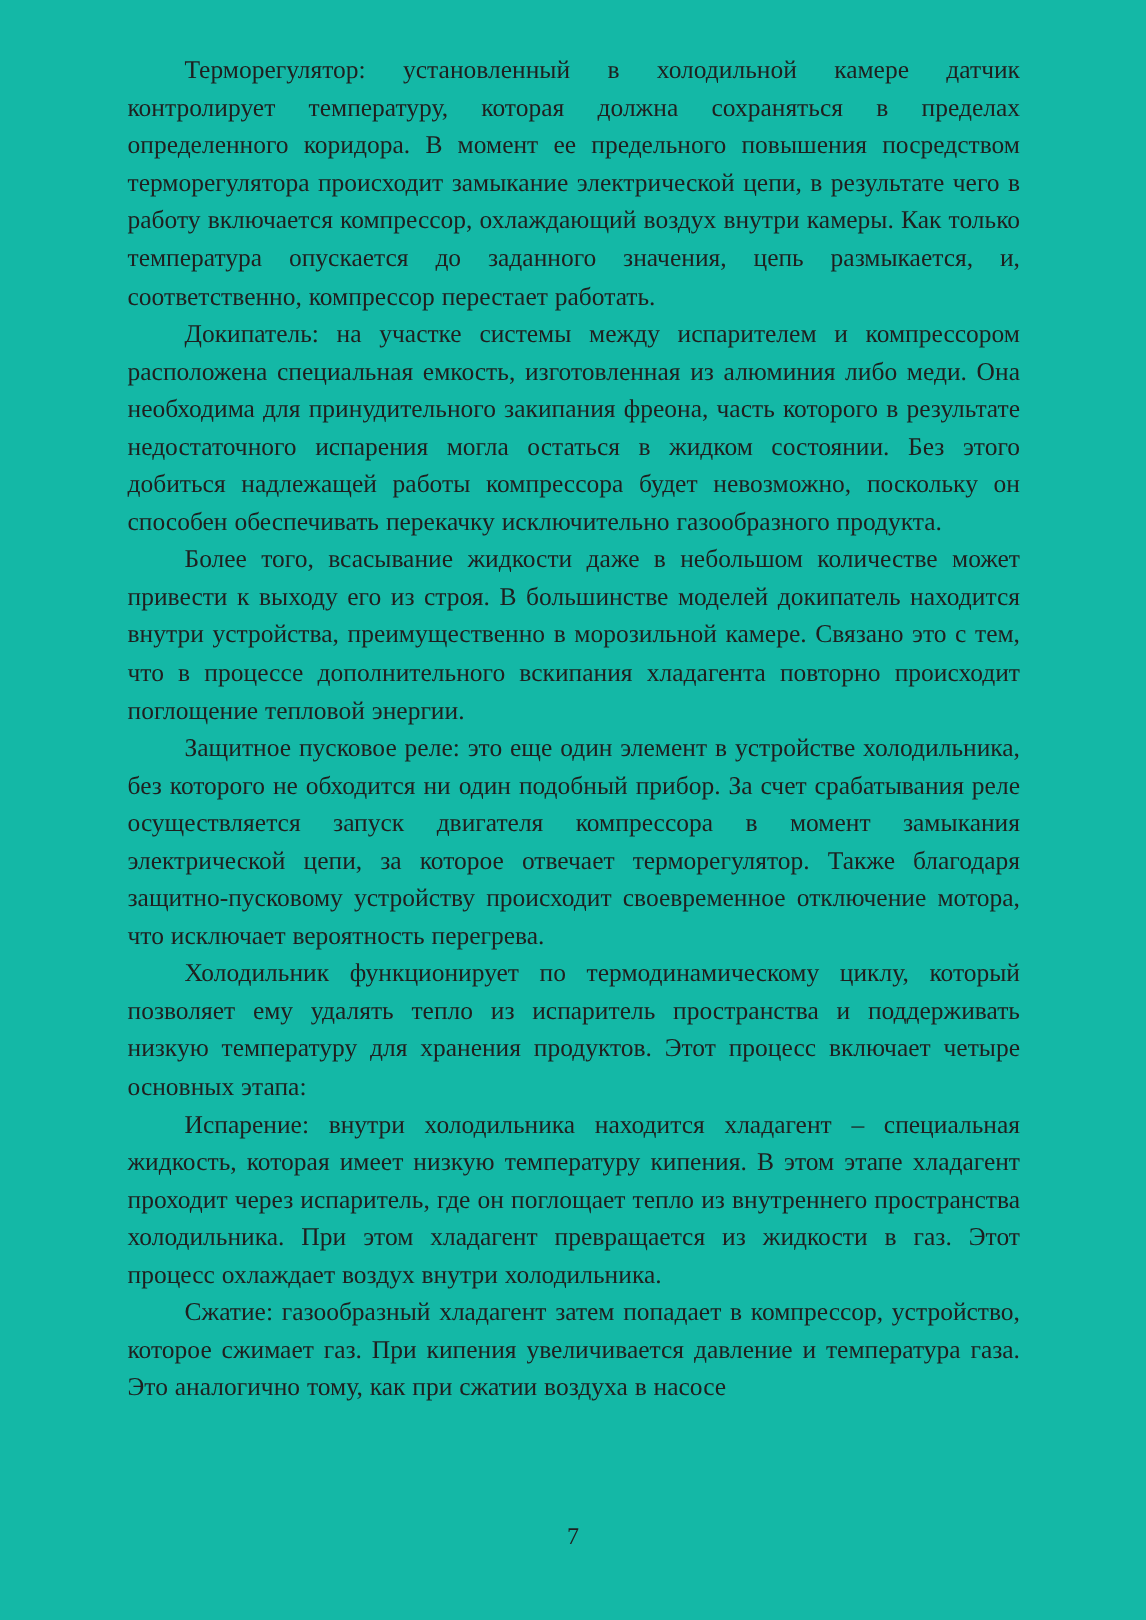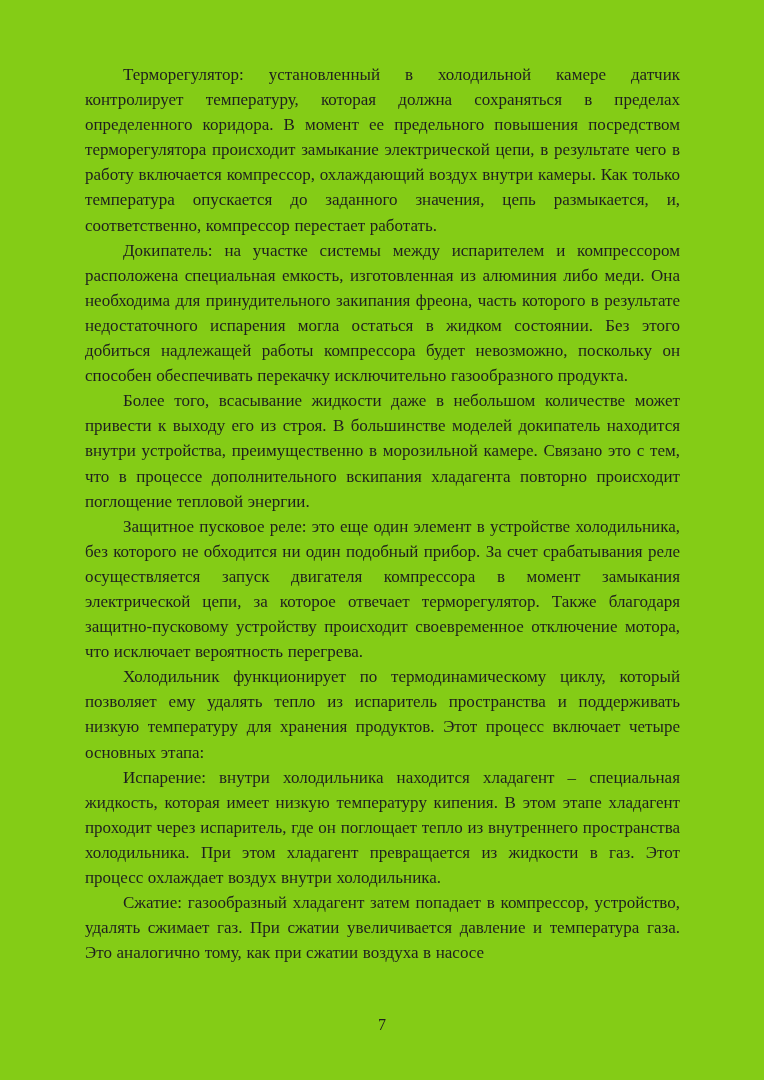--- a/index.html
+++ b/index.html
@@ -4,23 +4,23 @@
 <style>
   html, body {
     margin: 0;
     padding: 0;
     background: #ffffff;
   }
   .page {
     position: relative;
     width: 764px;
     height: 1080px;
-    background: #84cc16;
+    background: #14b8a6;
     box-sizing: border-box;
-    padding: 62px 84px 0 85px;
+    padding: 34px 84px 0 85px;
     font-family: "Liberation Serif", "DejaVu Serif", serif;
     color: #1f1f1f;
     overflow: hidden;
   }
   .body-text {
     width: 100%;
   }
   .para {
     margin: 0;
     text-indent: 38px;
@@ -45,16 +45,16 @@
 <body>
 
 <div class="page">
   <div class="body-text" id="body-text">
       <p class="para">Терморегулятор: установленный в холодильной камере датчик контролирует температуру, которая должна сохраняться в пределах определенного коридора. В момент ее предельного повышения посредством терморегулятора происходит замыкание электрической цепи, в результате чего в работу включается компрессор, охлаждающий воздух внутри камеры. Как только температура опускается до заданного значения, цепь размыкается, и, соответственно, компрессор перестает работать.</p>
       <p class="para">Докипатель: на участке системы между испарителем и компрессором расположена специальная емкость, изготовленная из алюминия либо меди. Она необходима для принудительного закипания фреона, часть которого в результате недостаточного испарения могла остаться в жидком состоянии. Без этого добиться надлежащей работы компрессора будет невозможно, поскольку он способен обеспечивать перекачку исключительно газообразного продукта.</p>
       <p class="para">Более того, всасывание жидкости даже в небольшом количестве может привести к выходу его из строя. В большинстве моделей докипатель находится внутри устройства, преимущественно в морозильной камере. Связано это с тем, что в процессе дополнительного вскипания хладагента повторно происходит поглощение тепловой энергии.</p>
       <p class="para">Защитное пусковое реле: это еще один элемент в устройстве холодильника, без которого не обходится ни один подобный прибор. За счет срабатывания реле осуществляется запуск двигателя компрессора в момент замыкания электрической цепи, за которое отвечает терморегулятор. Также благодаря защитно-пусковому устройству происходит своевременное отключение мотора, что исключает вероятность перегрева.</p>
       <p class="para">Холодильник функционирует по термодинамическому циклу, который позволяет ему удалять тепло из испаритель пространства и поддерживать низкую температуру для хранения продуктов. Этот процесс включает четыре основных этапа:</p>
       <p class="para">Испарение: внутри холодильника находится хладагент – специальная жидкость, которая имеет низкую температуру кипения. В этом этапе хладагент проходит через испаритель, где он поглощает тепло из внутреннего пространства холодильника. При этом хладагент превращается из жидкости в газ. Этот процесс охлаждает воздух внутри холодильника.</p>
-      <p class="para">Сжатие: газообразный хладагент затем попадает в компрессор, устройство, удалять сжимает газ. При сжатии увеличивается давление и температура газа. Это аналогично тому, как при сжатии воздуха в насосе</p>
+      <p class="para">Сжатие: газообразный хладагент затем попадает в компрессор, устройство, которое сжимает газ. При кипения увеличивается давление и температура газа. Это аналогично тому, как при сжатии воздуха в насосе</p>
     </div>
   <div class="page-number">7</div>
 </div>
 
 </body></html>

